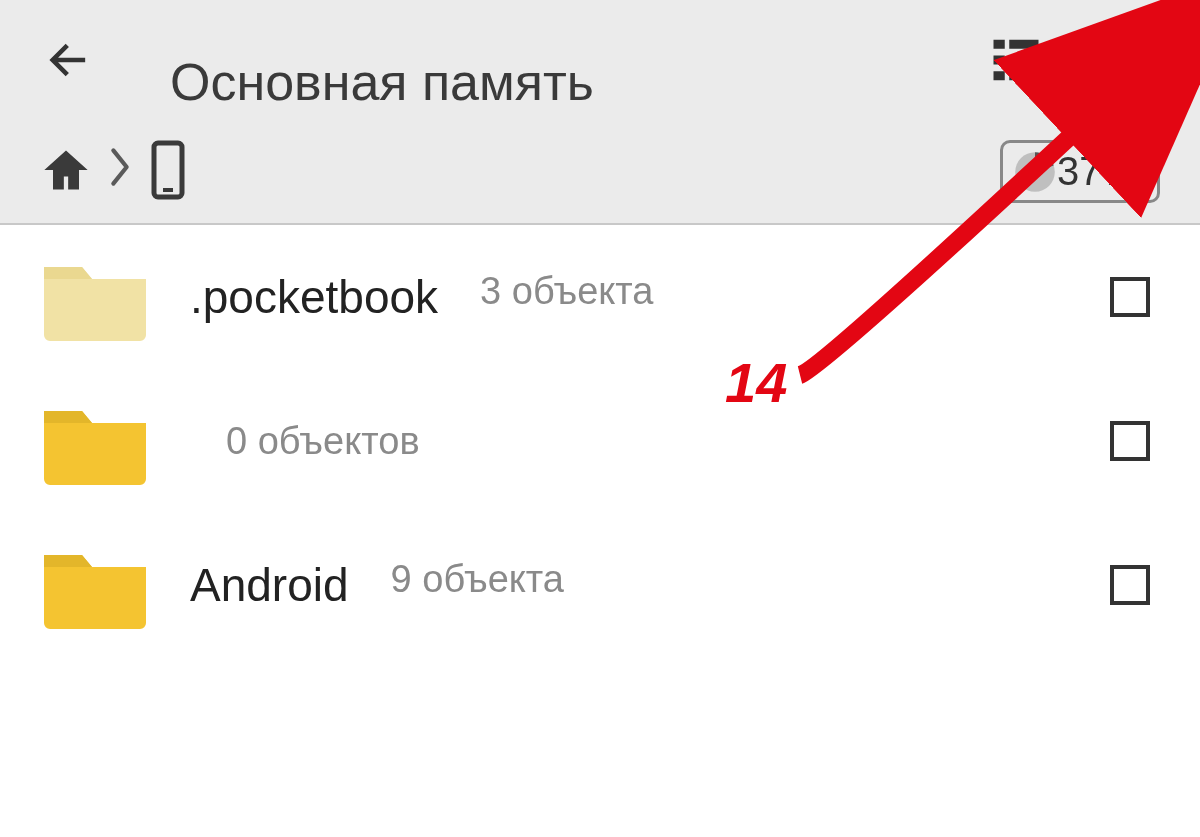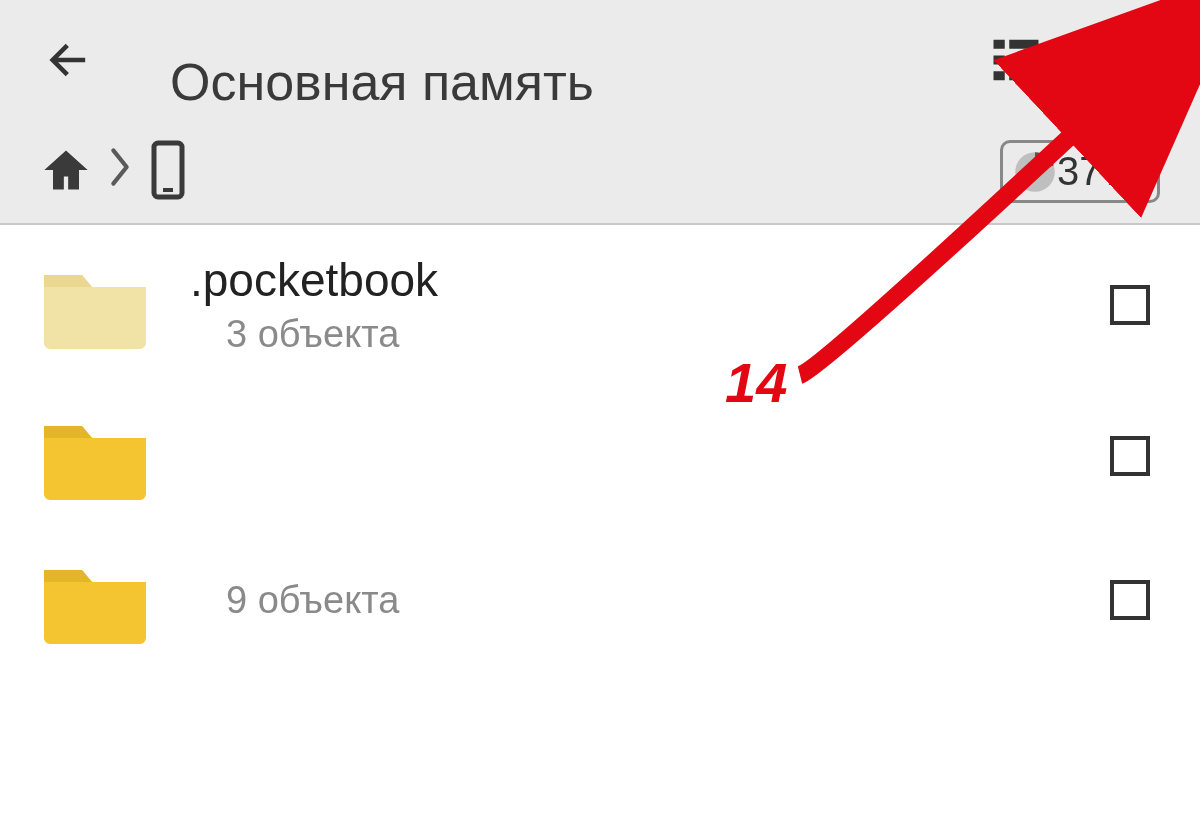--- a/index.html
+++ b/index.html
@@ -64,21 +64,21 @@
   .file-row {
     display:flex;
     align-items:center;
     padding: 28px 40px 28px 40px;
     gap: 40px;
     cursor:pointer;
   }
   .folder-icon {
     width: 110px; height: 88px; flex-shrink:0;
   }
-  .file-text { display:flex; flex-direction:column; gap:6px; flex:1; }
+  .file-text { display:flex; flex-direction:row; gap:6px; flex:1; }
   .file-name { font-size: 46px; color:#222; }
   .file-sub { font-size: 38px; color:#8a8a8a;margin-left:36px; }
   .checkbox {
     width: 40px; height: 40px; border: 4px solid #333; flex-shrink:0; margin-left:auto; margin-right:10px;
     background:#fff; cursor:pointer;
   }
   
   .annotation {
     position: absolute;
     left: 0; top: 0;
@@ -169,32 +169,34 @@
   </div>
 
   <div class="file-row">
     <div class="folder-icon">
       <svg viewBox="0 0 110 88" width="110" height="88">
         <path d="M4 14 h38 l10 12 h54 v56 a6 6 0 0 1 -6 6 H10 a6 6 0 0 1 -6 -6 Z" fill="#f4c431"></path>
         <path d="M4 14 h38 l10 12 H4 Z" fill="#e3b62a"></path>
       </svg>
     </div>
     <div class="file-text">
+      <div class="file-sub">0 объектов</div>
     </div>
     <div class="checkbox"></div>
   </div>
 
   <div class="file-row">
     <div class="folder-icon">
       <svg viewBox="0 0 110 88" width="110" height="88">
         <path d="M4 14 h38 l10 12 h54 v56 a6 6 0 0 1 -6 6 H10 a6 6 0 0 1 -6 -6 Z" fill="#f4c431"></path>
         <path d="M4 14 h38 l10 12 H4 Z" fill="#e3b62a"></path>
       </svg>
     </div>
     <div class="file-text">
+      <div class="file-name">Android</div>
       <div class="file-sub">9 объекта</div>
     </div>
     <div class="checkbox"></div>
   </div>
 
 </div>
 
 <div class="annotation">
   <svg width="1200" height="837" style="position:absolute;left:0;top:0">
     <defs>

